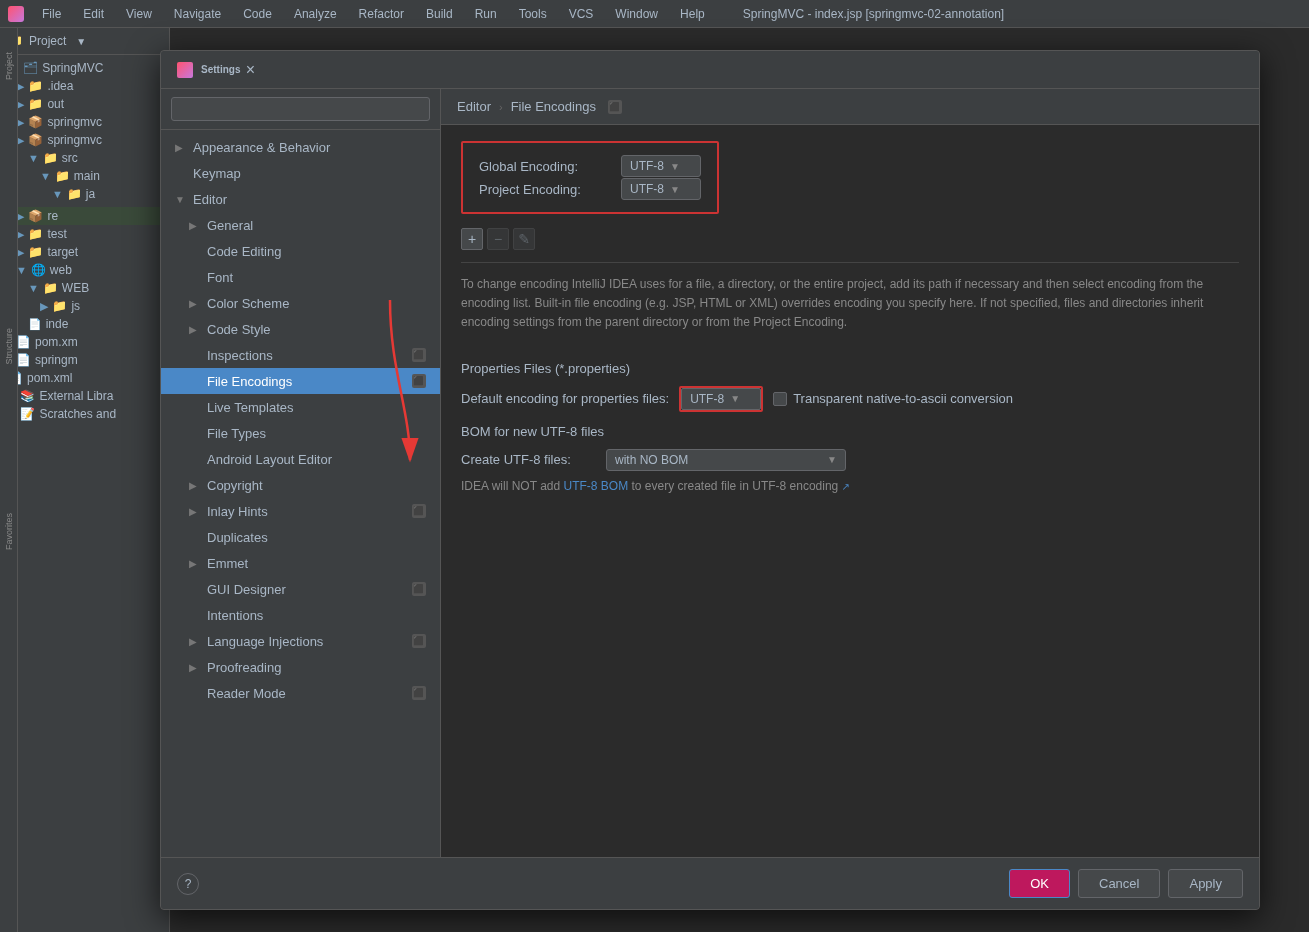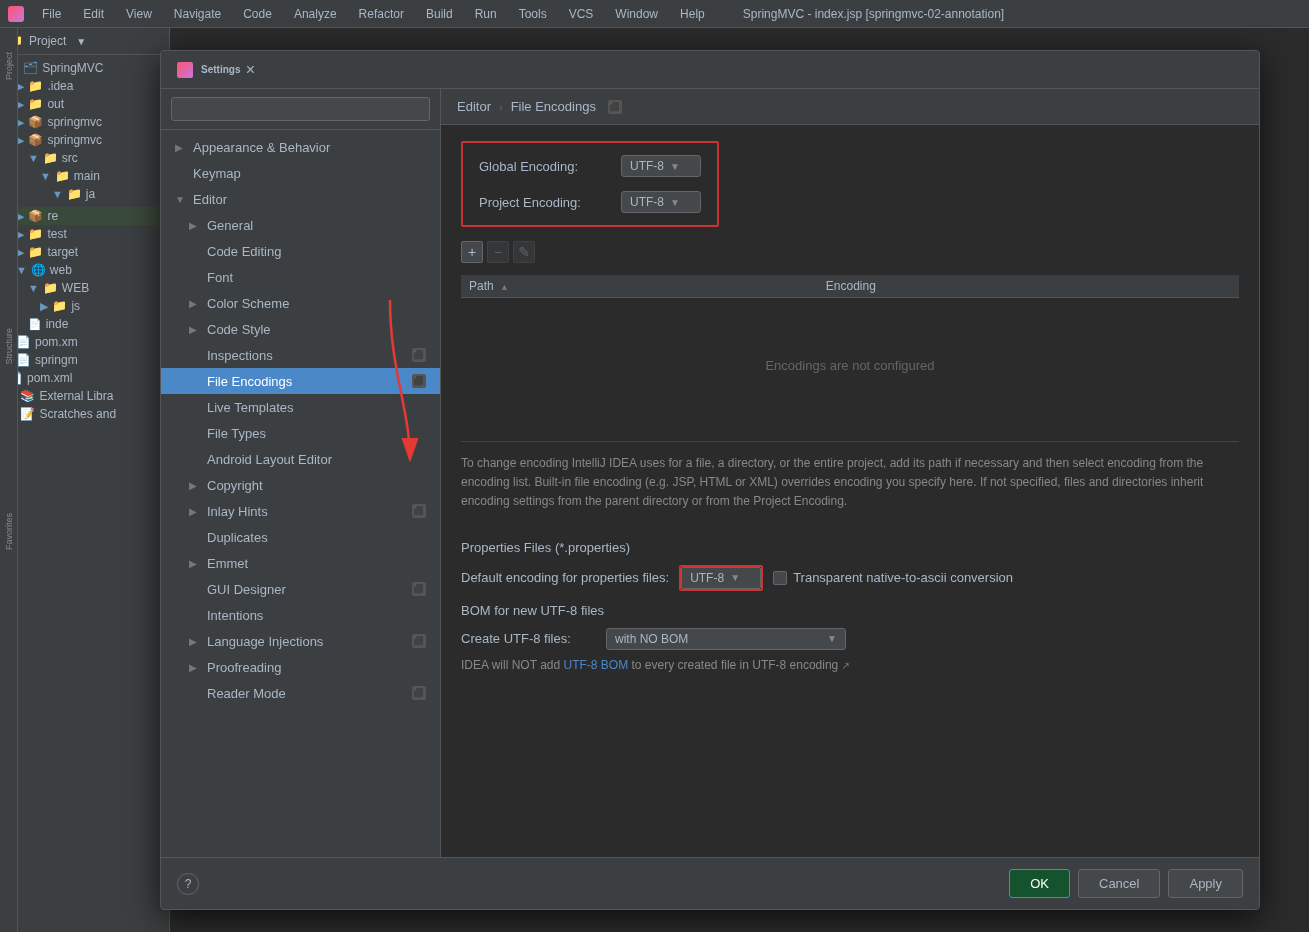--- a/index.html
+++ b/index.html
@@ -253,21 +253,21 @@
     
     .content-area {
       flex: 1;
       padding: 16px 20px;
       overflow-y: auto;
     }
     .encoding-row {
       display: flex;
       align-items: center;
       gap: 12px;
-      margin-bottom: 14px;
+      margin-bottom: 1px;
     }
     .encoding-row:last-child { margin-bottom: 0; }
     .encoding-label {
       font-size: 13px;
       color: #a9b7c6;
       width: 130px;
     }
     .encoding-dropdown {
       background: #45484a;
       border: 1px solid #636569;
@@ -431,21 +431,21 @@
       border-radius: 0 0 4px 4px;
     }
     .footer-btn {
       padding: 6px 20px;
       border-radius: 3px;
       font-size: 13px;
       cursor: pointer;
       border: 1px solid;
     }
     .footer-btn.ok {
-      background: #14532d;
+      background: #be185d;
       border-color: #4a88c7;
       color: #fff;
     }
     .footer-btn.cancel {
       background: #45484a;
       border-color: #636569;
       color: #a9b7c6;
     }
     .footer-btn.apply {
       background: #45484a;
@@ -767,38 +767,20 @@
         </div>
 
         
         <div class="toolbar-row">
           <div class="toolbar-btn">+</div>
           <div class="toolbar-btn disabled">−</div>
           <div class="toolbar-btn disabled">✎</div>
         </div>
 
         
-        <table class="encoding-table">
-          <thead>
-            <tr>
-              <th>
-                <span>Path</span>
-                <span class="sort-arrow">▲</span>
-              </th>
-              <th>
-                <span>Encoding</span>
-              </th>
-            </tr>
-          </thead>
-          <tbody>
-            <tr>
-              <td colspan="2" class="table-empty">Encodings are not configured</td>
-            </tr>
-          </tbody>
-        </table>
 
         
         <div class="encoding-description">To change encoding IntelliJ IDEA uses for a file, a directory, or the entire project, add its path if necessary and then select encoding from the encoding list. Built-in file encoding (e.g. JSP, HTML or XML) overrides encoding you specify here. If not specified, files and directories inherit encoding settings from the parent directory or from the Project Encoding.</div>
 
         
         <div style="margin-top:16px;">
           <div class="section-title">Properties Files (*.properties)</div>
 
           <div class="properties-row">
             <span class="properties-label">Default encoding for properties files:</span>

